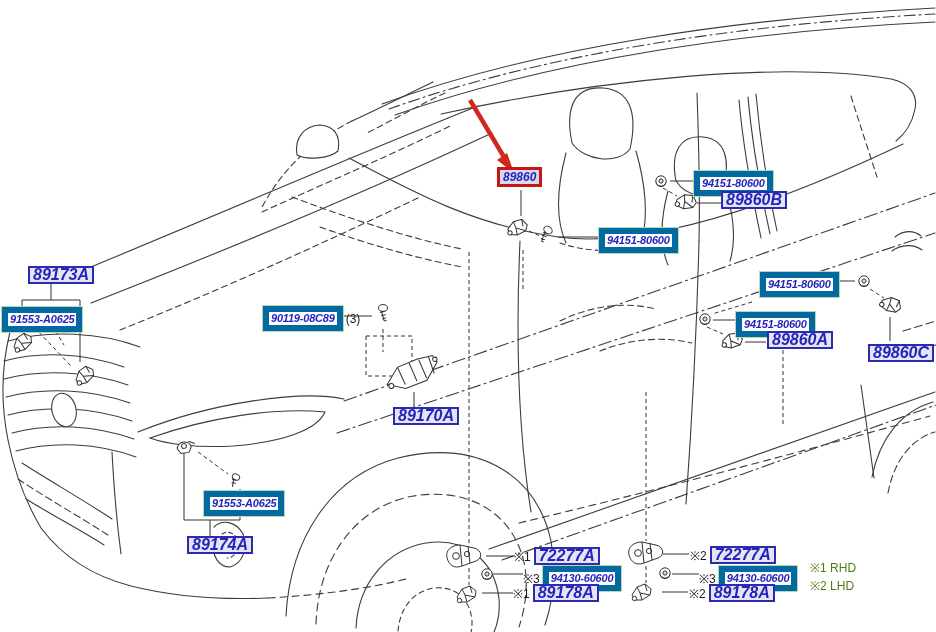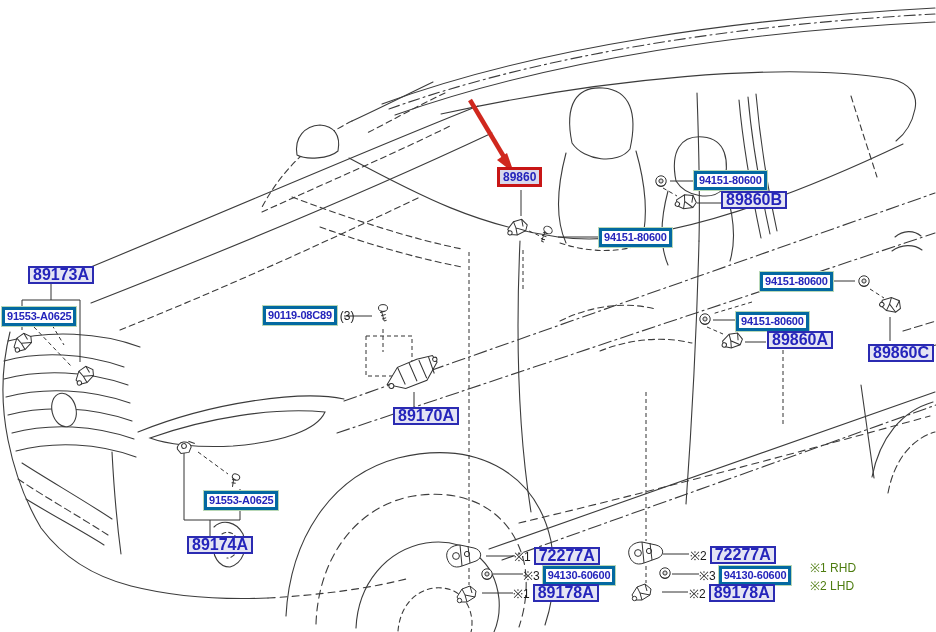--- a/index.html
+++ b/index.html
@@ -1,23 +1,23 @@
 <!DOCTYPE html>
 <html><head>
 <meta charset="utf-8">
 <style>
   html,body{margin:0;padding:0;background:#fff;}
   #stage{position:relative;width:936px;height:632px;background:#fff;overflow:hidden;
          font-family:"Liberation Sans",sans-serif;}
   #art{position:absolute;left:0;top:0;}
   #label-layer{position:absolute;left:0;top:0;width:936px;height:632px;}
   .label{position:absolute;display:flex;align-items:center;gap:3px;white-space:nowrap;}
-  .label .pbox{color:#2424bb;font-weight:bold;display:inline-block;}
+  .label .pbox{color:#2424bb;font-weight:bold;display:inline-block;font-style:italic;}
   .code .pbox{font-size:16px;background:#e4e4f4;border:2px solid #2b2bb2;padding:0 3px;line-height:14px;}
-  .part .pbox{font-size:11px;background:#fefefe;border:3px solid #0369a1;outline:1px solid #b9d8b6;
+  .part .pbox{font-size:11px;background:#fefefe;border:6px solid #0369a1;outline:1px solid #b9d8b6;
               padding:0 2px;line-height:13px;letter-spacing:-0.2px;}
   .code-red .pbox{font-size:12px;background:#d9d9ec;border:3px solid #c81616;padding:0 3px;line-height:14px;}
   .ref,.suf{color:#1a1a1a;font-size:12px;font-weight:normal;}
   #legend{position:absolute;left:810px;top:559px;font-size:12px;color:#4d7c0f;line-height:18px;}
   #figure-code{position:absolute;left:854px;top:612px;font-size:13px;color:#1a1a1a;letter-spacing:.5px;margin-top:30px;}
 </style>
 </head>
 <body>
 
 <div id="stage">

